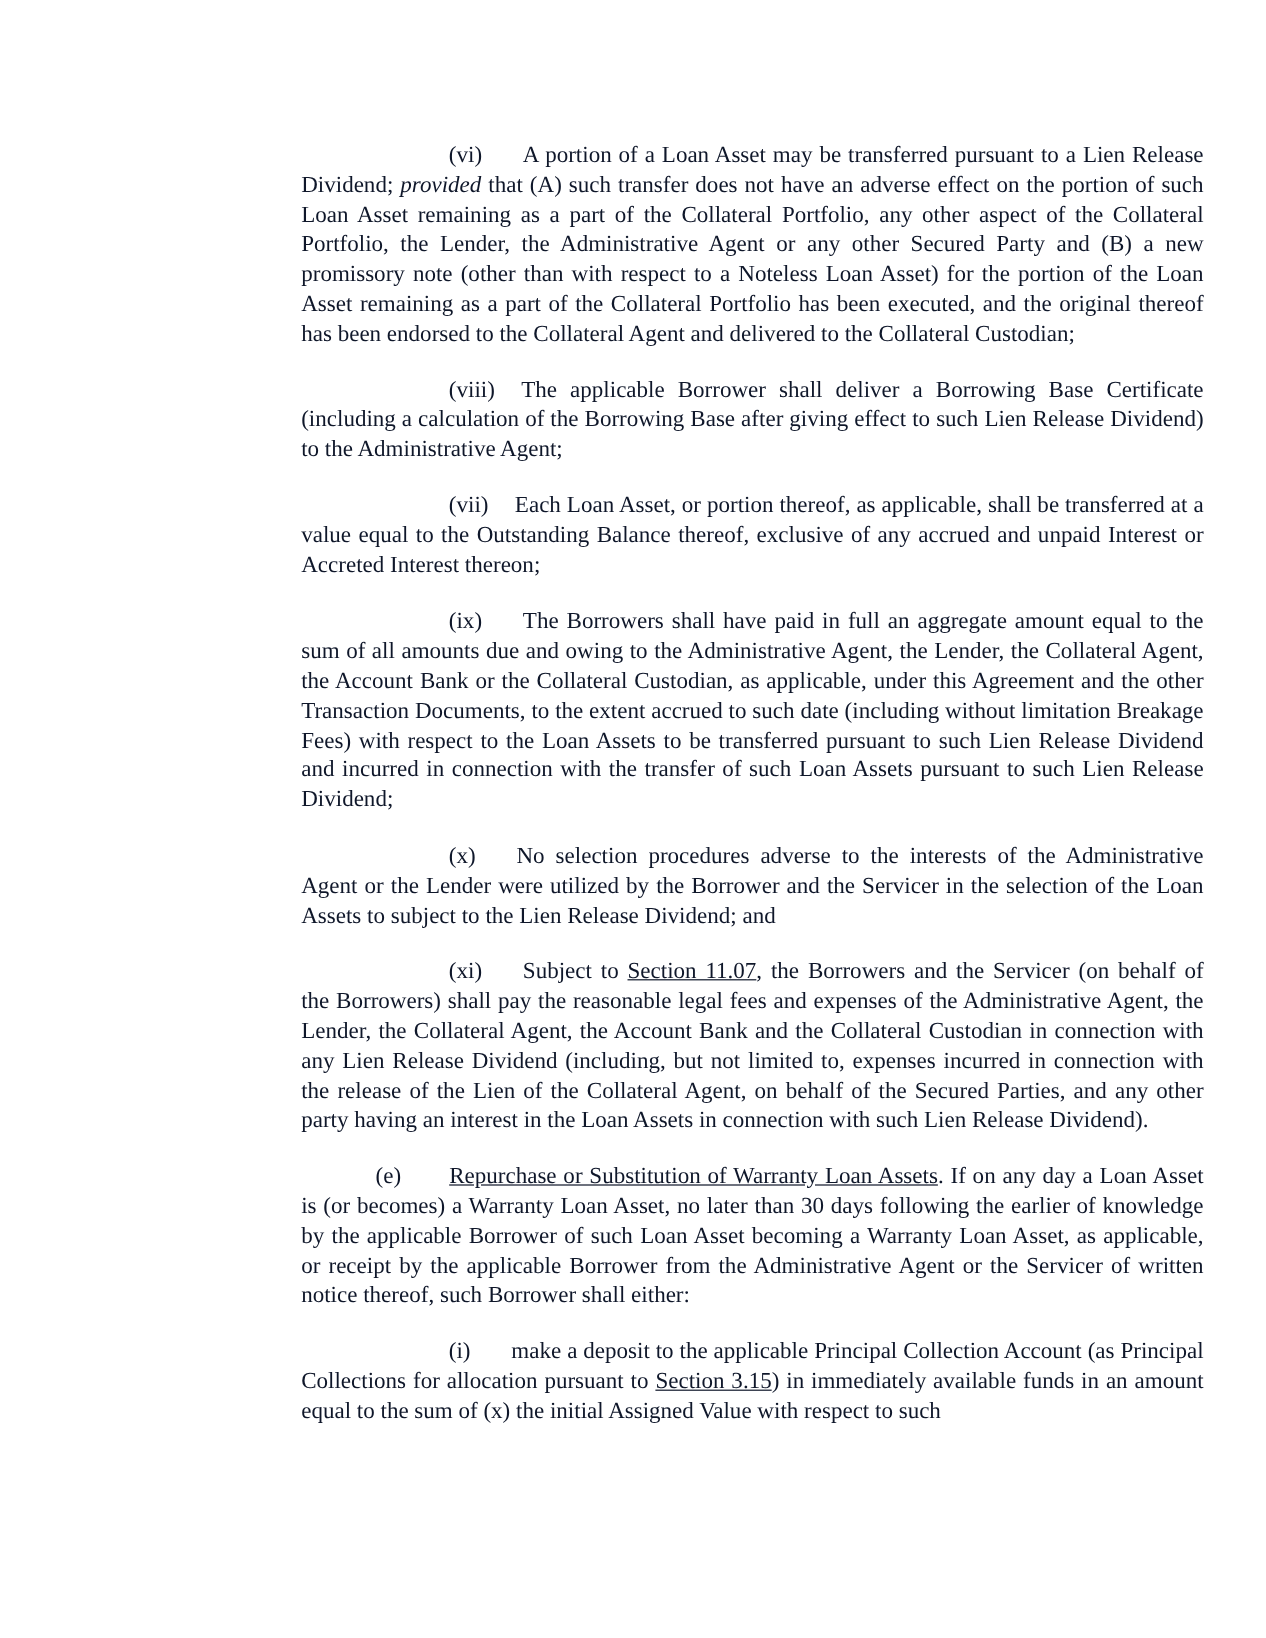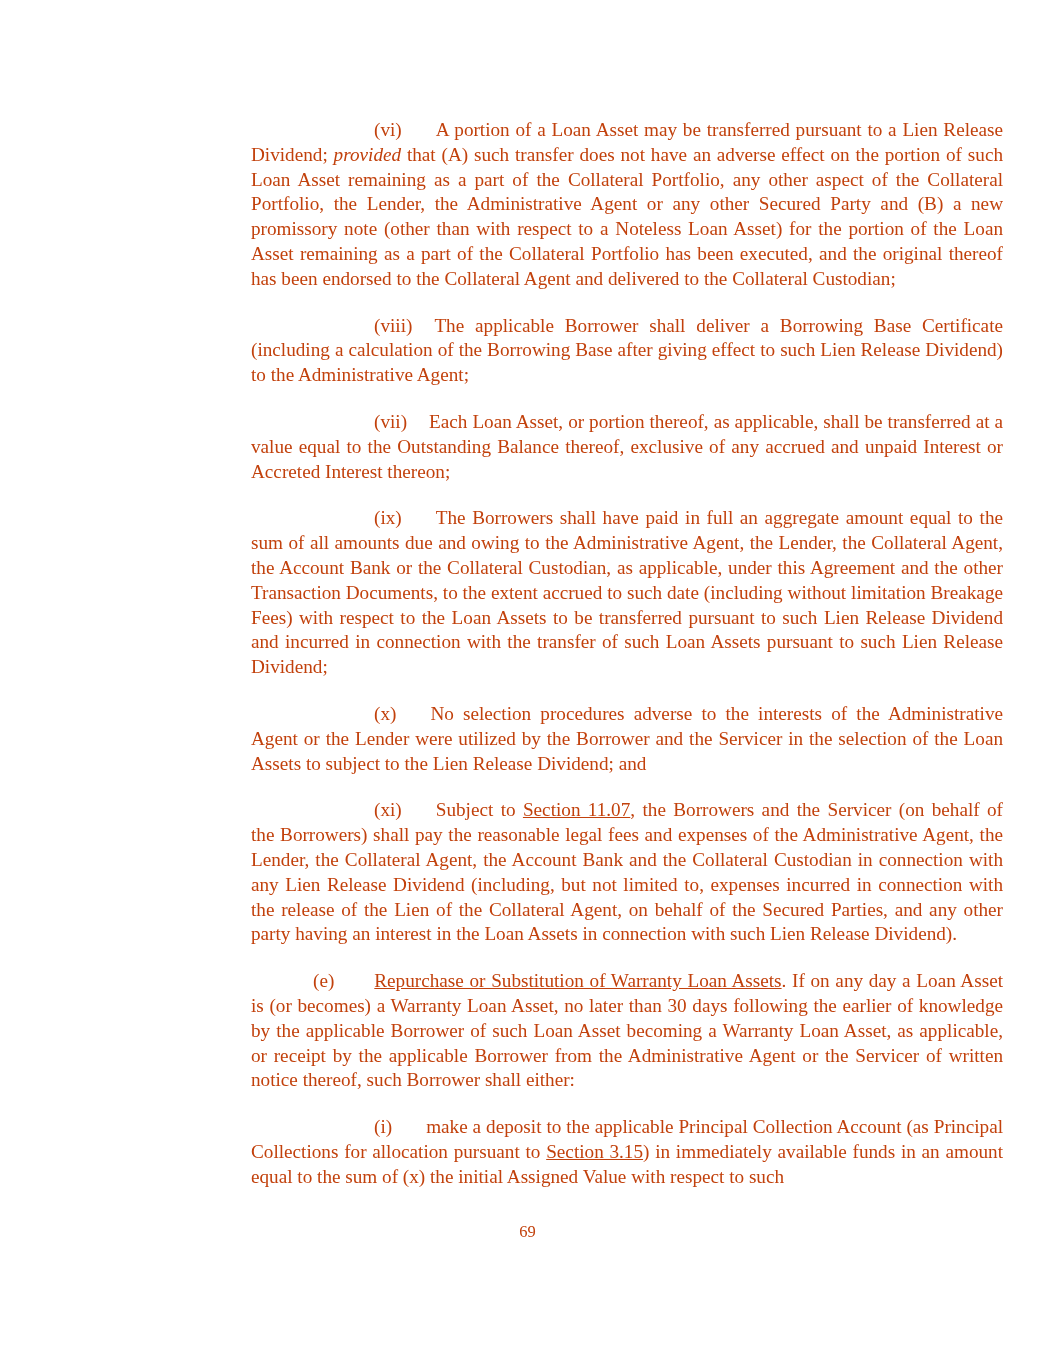--- a/index.html
+++ b/index.html
@@ -7,21 +7,21 @@
     padding: 0;
     background: #ffffff;
   }
   .page {
     position: relative;
     width: 923px;
     height: 1365px;
     background: #ffffff;
     margin: 0 auto;
     font-family: "Liberation Serif", "DejaVu Serif", serif;
-    color: #c2410c;
+    color: #0f172a;
     box-sizing: border-box;
   }
   .content {
     position: absolute;
     left: 185px;
     top: 118px;
     width: 752px;
   }
   p.para {
     margin: 0 0 22px 0;
@@ -81,14 +81,13 @@
   <div class="content" id="body">
       <p class="para sub"><span class="marker">(vi)</span><span class="marker-gap">&nbsp;</span><span>A portion of a Loan Asset may be transferred pursuant to a Lien Release Dividend; </span><i class="ital">provided</i><span> that (A) such transfer does not have an adverse effect on the portion of such Loan Asset remaining as a part of the Collateral Portfolio, any other aspect of the Collateral Portfolio, the Lender, the Administrative Agent or any other Secured Party and (B) a new promissory note (other than with respect to a Noteless Loan Asset) for the portion of the Loan Asset remaining as a part of the Collateral Portfolio has been executed, and the original thereof has been endorsed to the Collateral Agent and delivered to the Collateral Custodian;</span></p>
       <p class="para sub"><span class="marker">(viii)</span><span class="marker-gap-wide">&nbsp;</span><span>The applicable Borrower shall deliver a Borrowing Base Certificate (including a calculation of the Borrowing Base after giving effect to such Lien Release Dividend) to the Administrative Agent;</span></p>
       <p class="para sub"><span class="marker">(vii)</span><span class="marker-gap-wide">&nbsp;</span><span>Each Loan Asset, or portion thereof, as applicable, shall be transferred at a value equal to the Outstanding Balance thereof, exclusive of any accrued and unpaid Interest or Accreted Interest thereon;</span></p>
       <p class="para sub"><span class="marker">(ix)</span><span class="marker-gap">&nbsp;</span><span>The Borrowers shall have paid in full an aggregate amount equal to the sum of all amounts due and owing to the Administrative Agent, the Lender, the Collateral Agent, the Account Bank or the Collateral Custodian, as applicable, under this Agreement and the other Transaction Documents, to the extent accrued to such date (including without limitation Breakage Fees) with respect to the Loan Assets to be transferred pursuant to such Lien Release Dividend and incurred in connection with the transfer of such Loan Assets pursuant to such Lien Release Dividend;</span></p>
       <p class="para sub"><span class="marker">(x)</span><span class="marker-gap">&nbsp;</span><span>No selection procedures adverse to the interests of the Administrative Agent or the Lender were utilized by the Borrower and the Servicer in the selection of the Loan Assets to subject to the Lien Release Dividend; and</span></p>
       <p class="para sub"><span class="marker">(xi)</span><span class="marker-gap">&nbsp;</span><span>Subject to </span><u class="uline">Section 11.07</u><span>, the Borrowers and the Servicer (on behalf of the Borrowers) shall pay the reasonable legal fees and expenses of the Administrative Agent, the Lender, the Collateral Agent, the Account Bank and the Collateral Custodian in connection with any Lien Release Dividend (including, but not limited to, expenses incurred in connection with the release of the Lien of the Collateral Agent, on behalf of the Secured Parties, and any other party having an interest in the Loan Assets in connection with such Lien Release Dividend).</span></p>
       <p class="para sub lvl2"><span class="marker">(e)</span><span class="marker-gap">&nbsp;</span><u class="uline">Repurchase or Substitution of Warranty Loan Assets</u><span>.  If on any day a Loan Asset is (or becomes) a Warranty Loan Asset, no later than 30 days following the earlier of knowledge by the applicable Borrower of such Loan Asset becoming a Warranty Loan Asset, as applicable, or receipt by the applicable Borrower from the Administrative Agent or the Servicer of written notice thereof, such Borrower shall either:</span></p>
       <p class="para sub"><span class="marker">(i)</span><span class="marker-gap">&nbsp;</span><span>make a deposit to the applicable Principal Collection Account (as Principal Collections for allocation pursuant to </span><u class="uline">Section 3.15</u><span>) in immediately available funds in an amount equal to the sum of (x) the initial Assigned Value with respect to such</span></p>
     </div>
-  <div class="pagenum">69</div>
 </div>
 
 </body></html>

